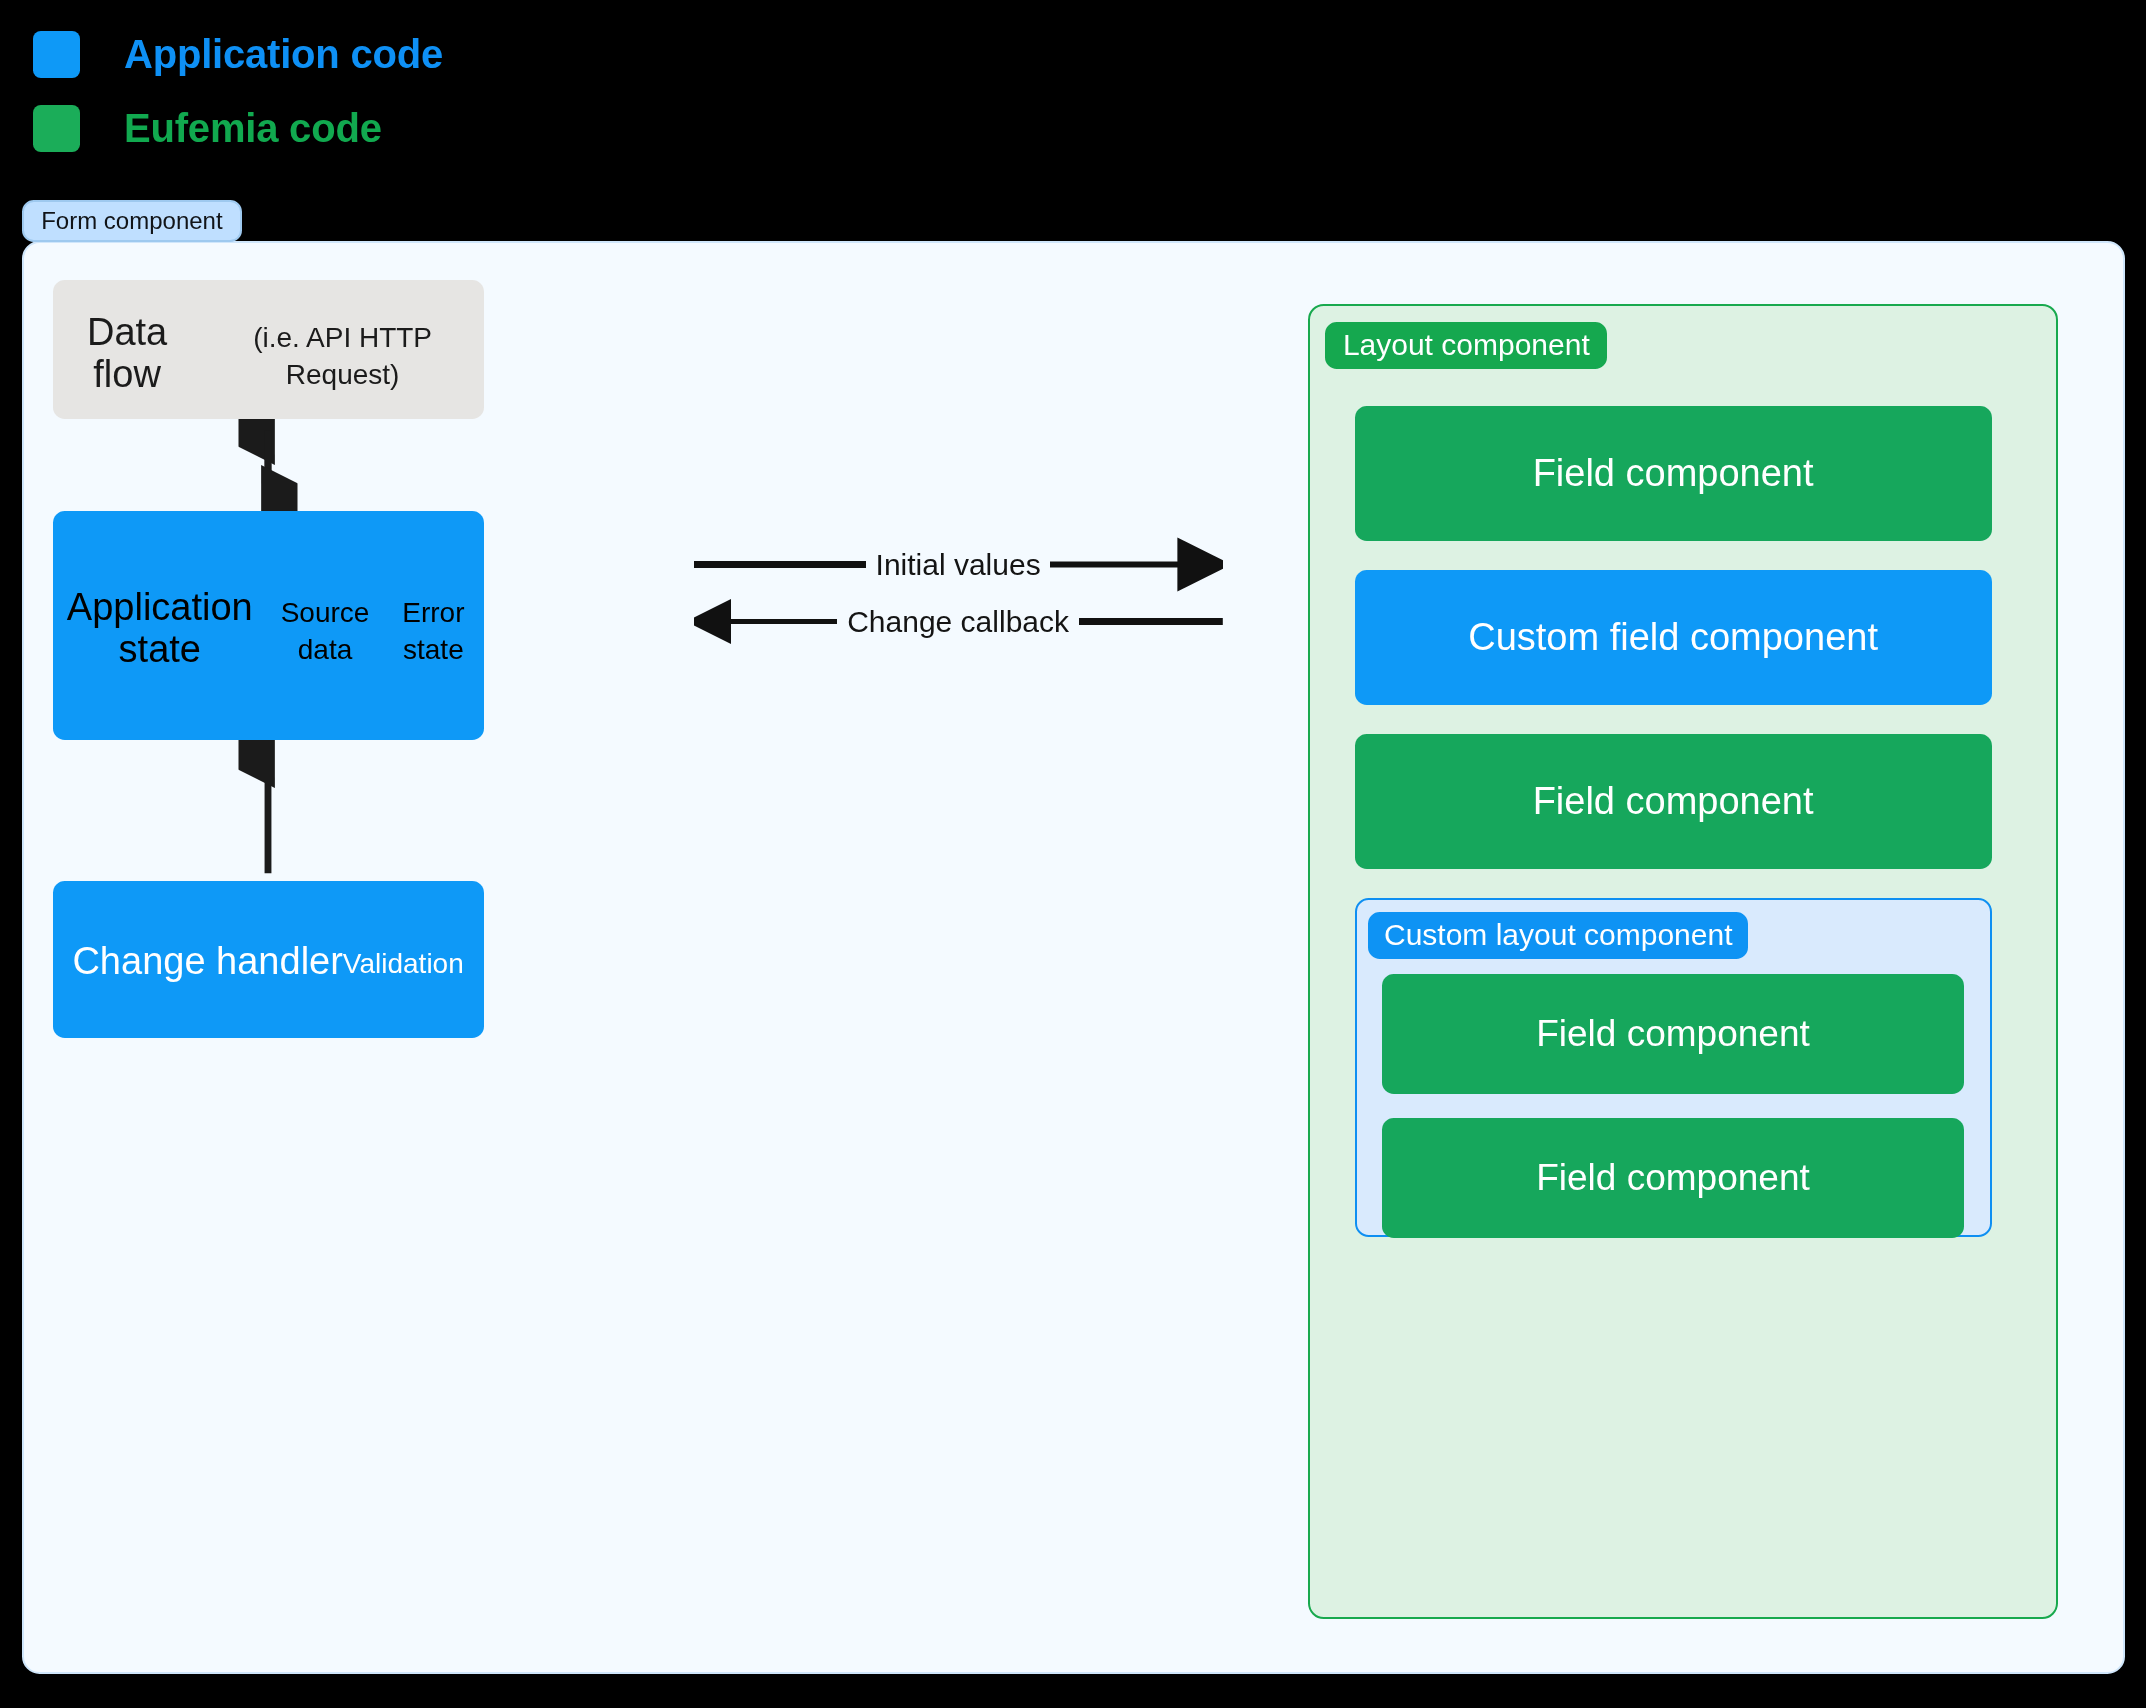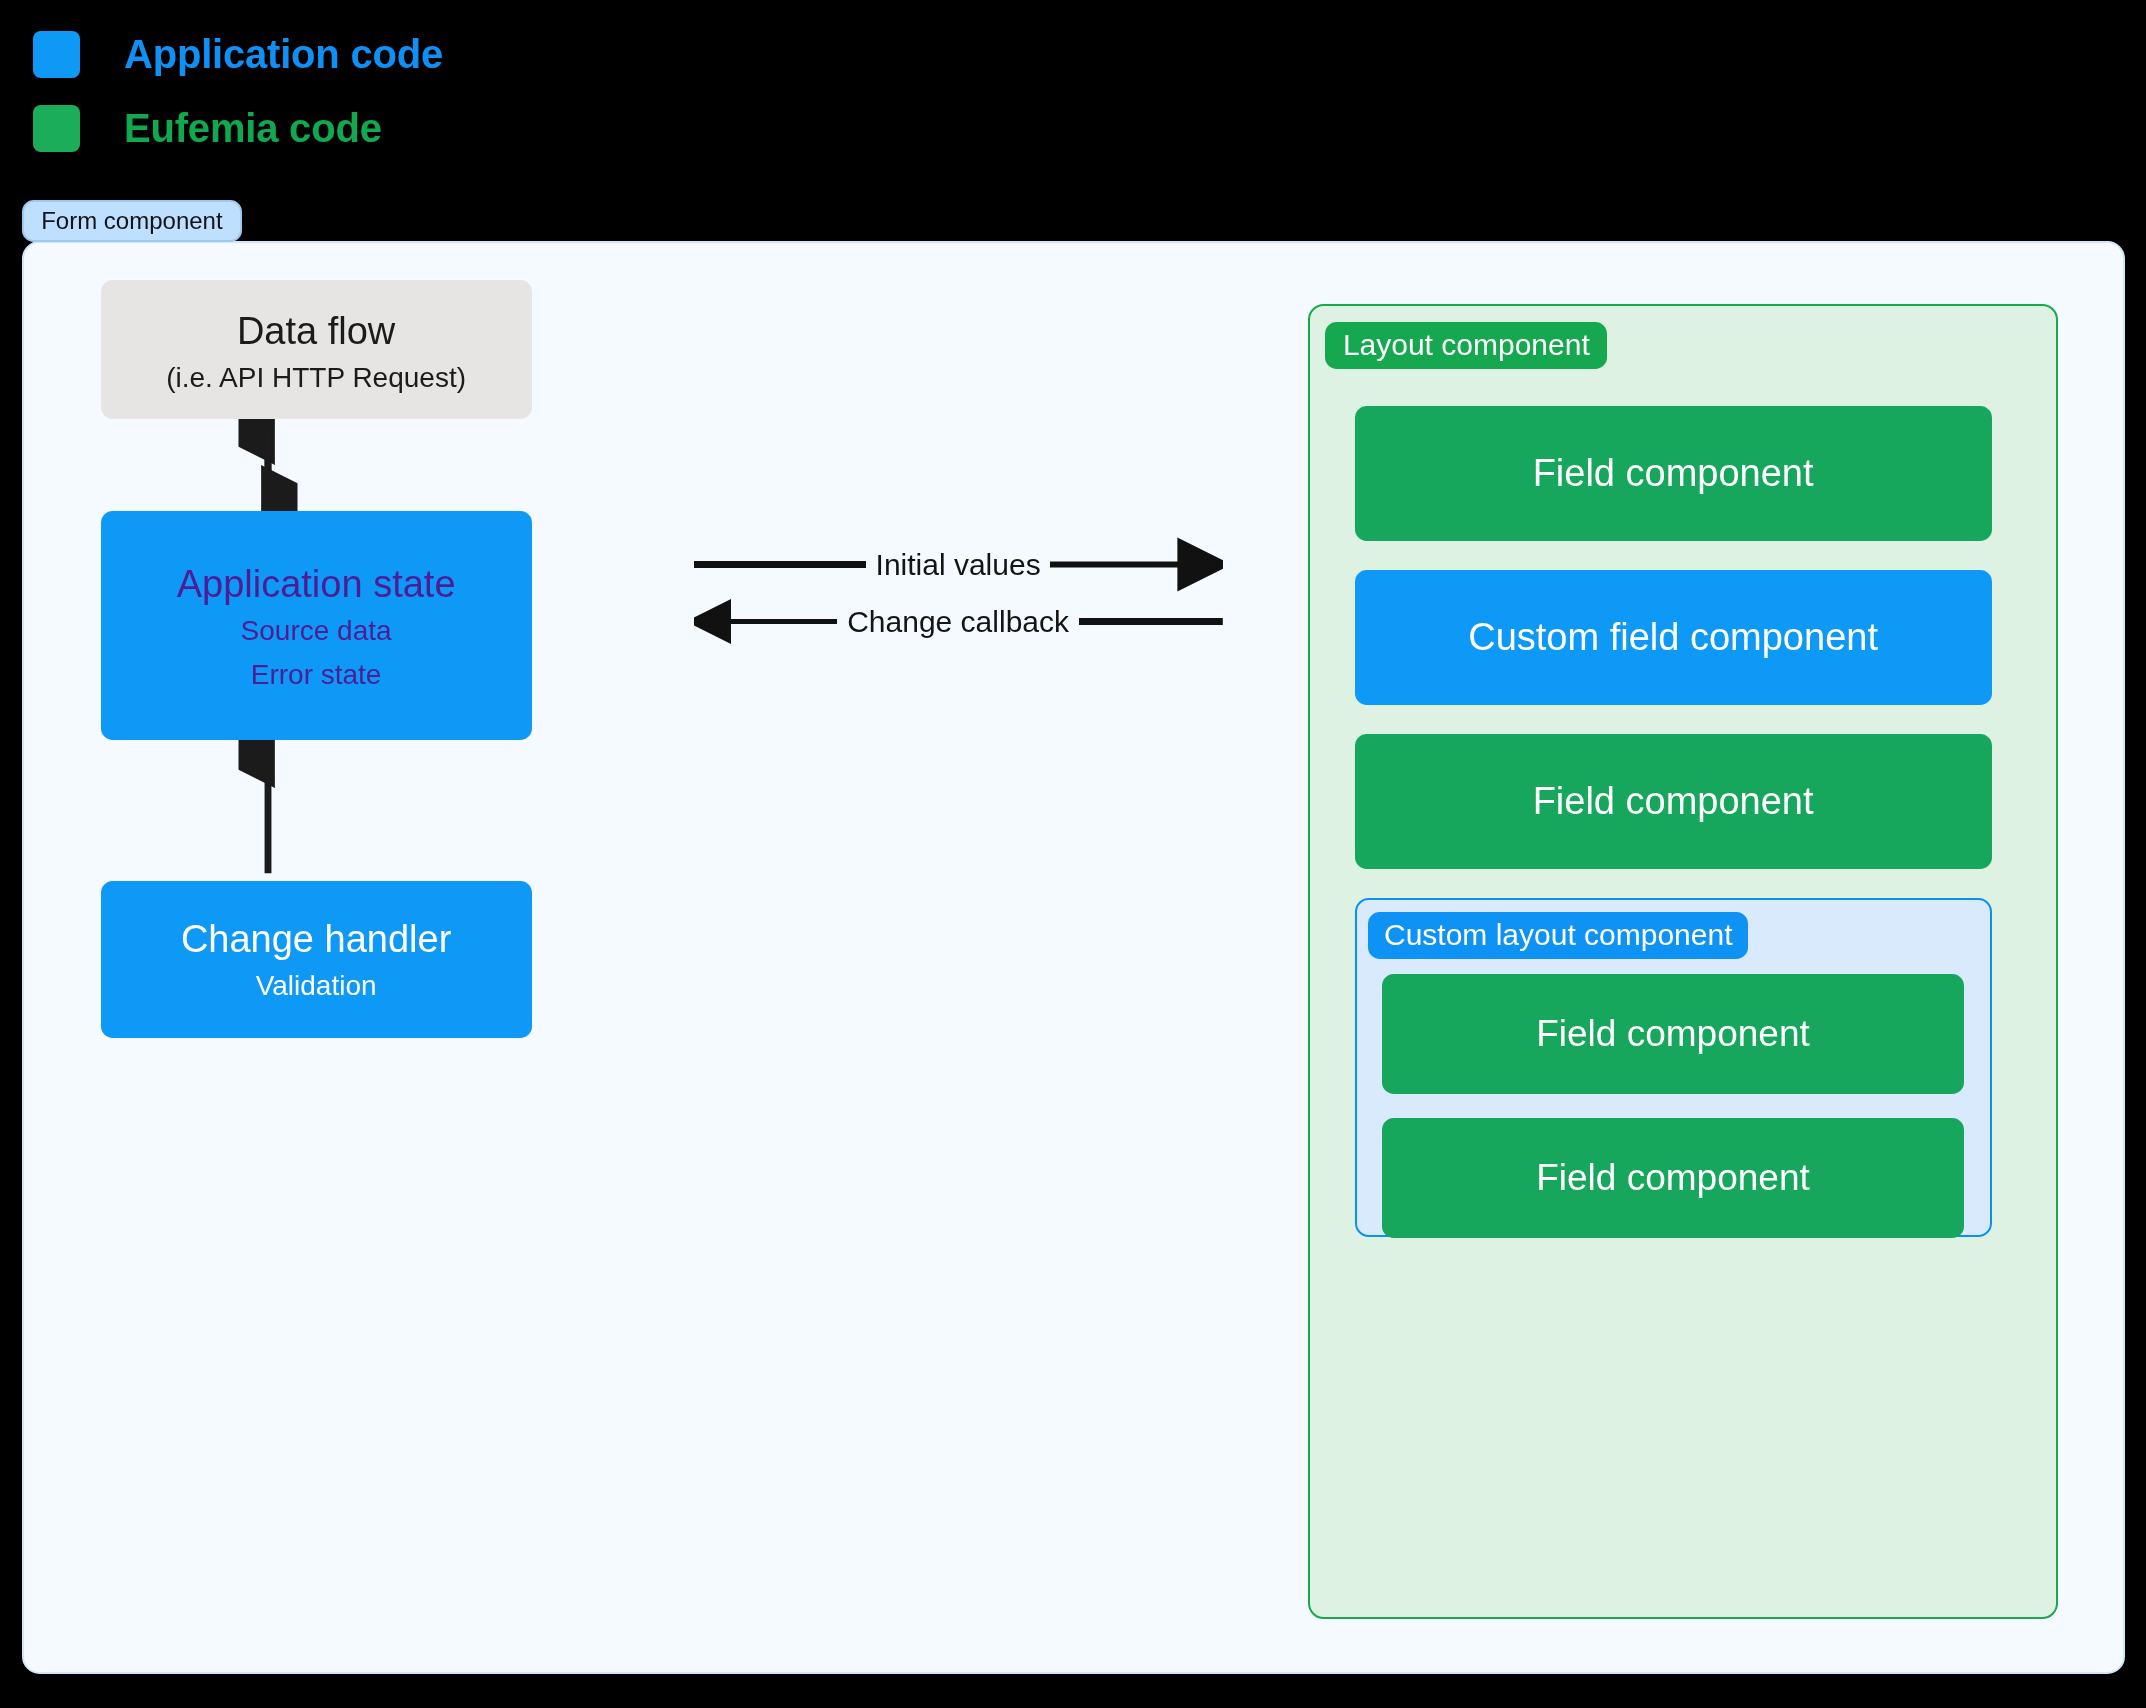--- a/index.html
+++ b/index.html
@@ -92,25 +92,23 @@
     position: absolute;
     left: 29px;
     top: 37px;
     width: 431px;
   }
 
   .node {
     position: relative;
     border-radius: 11.8px;
     display: flex;
-    flex-direction: column;
     align-items: center;
     justify-content: center;
     text-align: center;
-    margin-left: 48px;
   }
   .node .title {
     font-size: 38px;
     font-weight: 400;
     line-height: 1.12;
   }
   .node .sub {
     font-size: 28px;
     font-weight: 400;
     line-height: 1.35;
@@ -121,21 +119,21 @@
     width: 431px;
     height: 139px;
     background: #e6e5e3;
     color: #1b1b1b;
     padding-top: 7.8px;
   }
   .node-appstate {
     width: 431px;
     height: 229px;
     background: #0e99f7;
-    color: #4c1d95;
+    color: #000000;
     padding-top: 5.9px;
   }
   .node-changehandler {
     width: 431px;
     height: 157px;
     background: #0e99f7;
     color: #ffffff;
     padding-top: 3.9px;
   }
 

